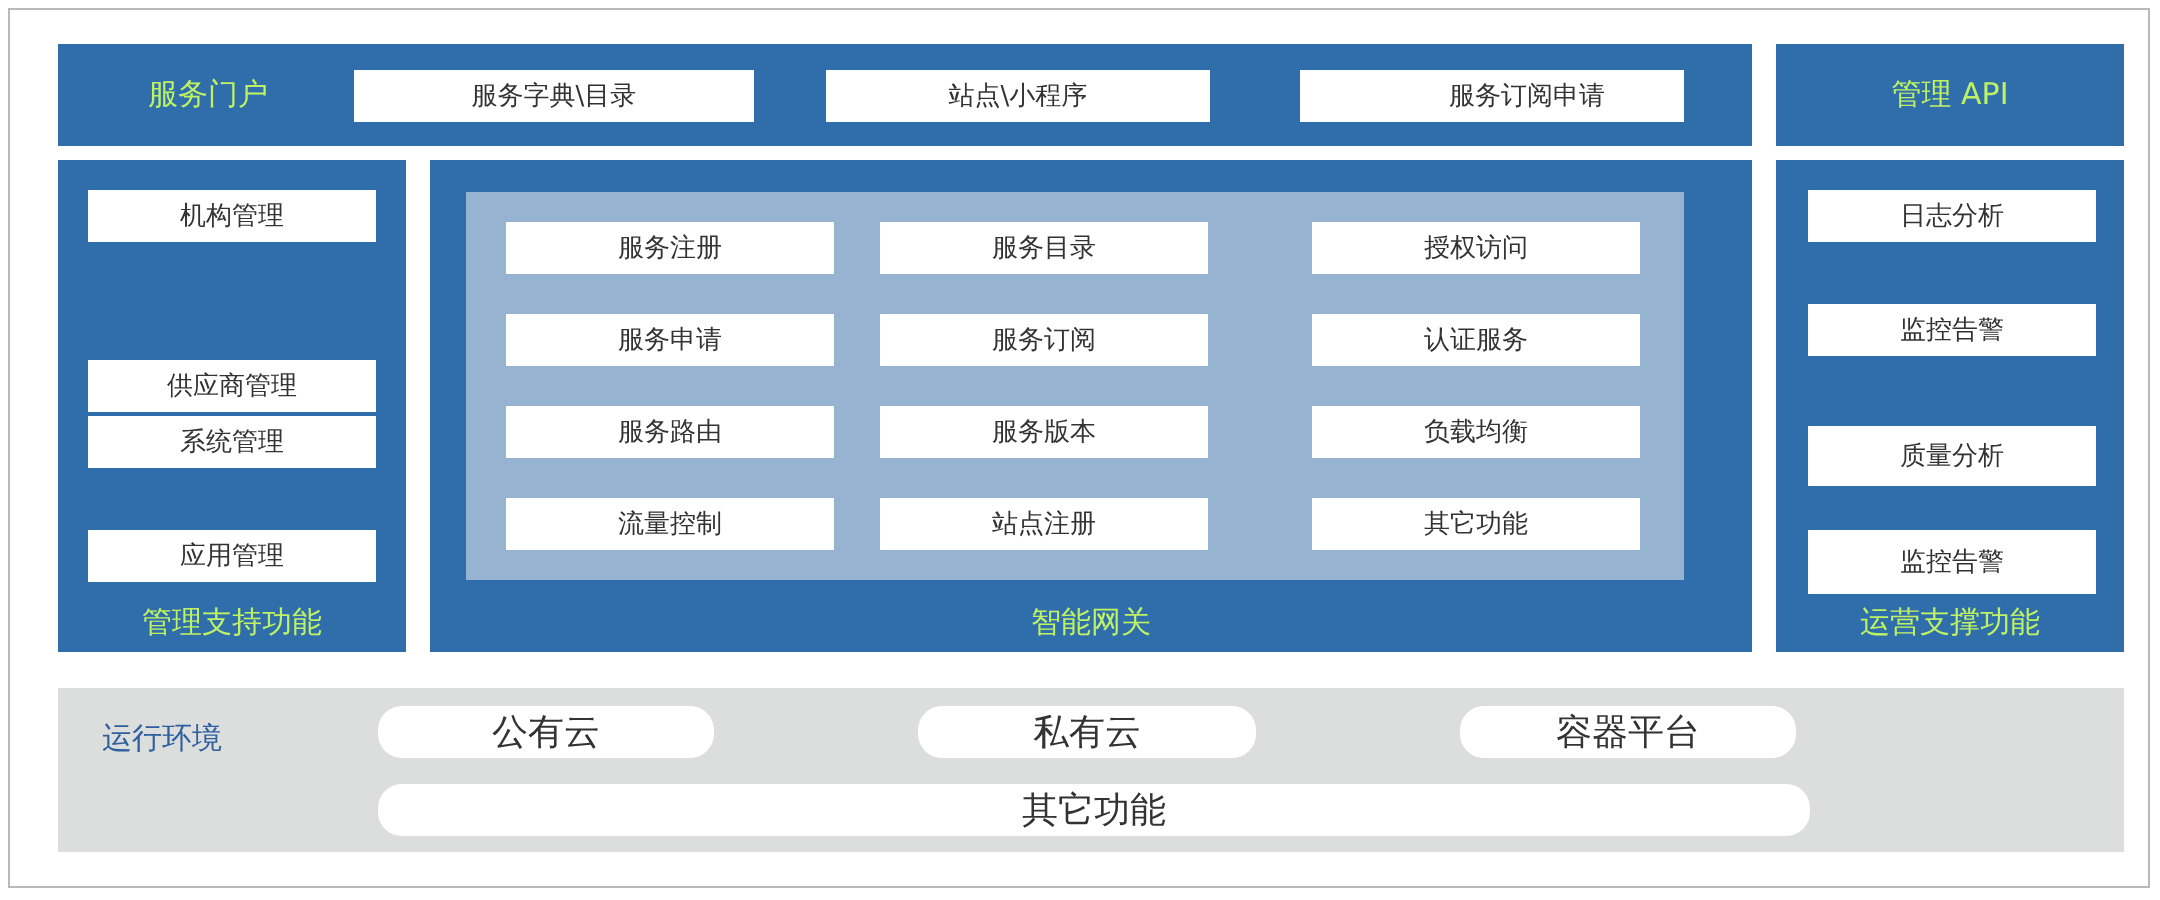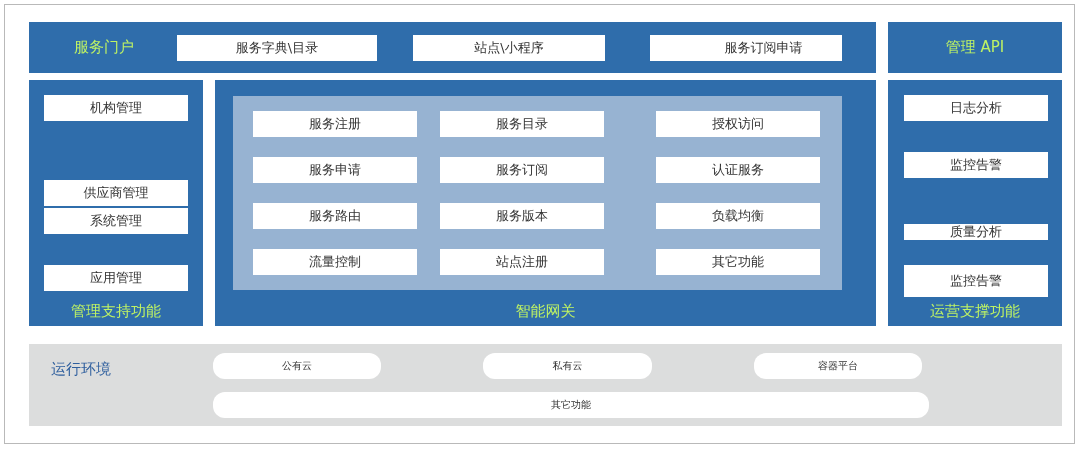--- a/index.html
+++ b/index.html
@@ -6,21 +6,21 @@
   body { width:1080px; height:450px; position:relative; overflow:hidden;
          font-family:"DejaVu Sans", "Liberation Sans", sans-serif; }
   .frame { position:absolute; left:4px; top:4px; width:1071px; height:440px;
            border:1px solid #b9b9b9; box-sizing:border-box; background:#fff; }
   .abs { position:absolute; box-sizing:border-box; }
   .blue { background:#2f6dab; }
   .light { background:#97b3d2; }
   .gray { background:#dcdddd; }
   .wbox { position:absolute; background:#ffffff; color:#333333; font-size:13px;
           display:flex; align-items:center; justify-content:center; box-sizing:border-box; }
-  .rbox { border-radius:12px; font-size:10px; color:#333;margin-left:24px; }
+  .rbox { border-radius:12px; font-size:18px; color:#333; }
   .label { position:absolute; color:#bef264; font-size:15px; display:flex;
            align-items:center; justify-content:center; }
   .envlabel { position:absolute; color:#2f5f9e; font-size:15px; }
 </style>
 </head>
 <body>
 
 <div class="frame"></div>
 
 <div class="abs blue" style="left:29px; top:22px; width:847px; height:51px;">
@@ -59,21 +59,21 @@
     <div class="wbox" style="left:20px; top:153px; width:164px; height:26px;">流量控制</div>
     <div class="wbox" style="left:207px; top:153px; width:164px; height:26px;">站点注册</div>
     <div class="wbox" style="left:423px; top:153px; width:164px; height:26px;">其它功能</div>
   </div>
   <div class="label" style="left:0; top:218px; width:661px; height:26px;">智能网关</div>
 </div>
 
 <div class="abs blue" style="left:888px; top:80px; width:174px; height:246px;">
   <div class="wbox" style="left:16px; top:15px; width:144px; height:26px;">日志分析</div>
   <div class="wbox" style="left:16px; top:72px; width:144px; height:26px;">监控告警</div>
-  <div class="wbox" style="left:16px; top:144px; width:144px; height:16px;">质量分析</div>
+  <div class="wbox" style="left:16px; top:133px; width:144px; height:30px;">质量分析</div>
   <div class="wbox" style="left:16px; top:185px; width:144px; height:32px;">监控告警</div>
   <div class="label" style="left:0; top:218px; width:174px; height:26px;">运营支撑功能</div>
 </div>
 
 <div class="abs gray" style="left:29px; top:344px; width:1033px; height:82px;">
   <div class="envlabel" style="left:22px; top:16px;">运行环境</div>
   <div class="wbox rbox" style="left:160px; top:9px; width:168px; height:26px;">公有云</div>
   <div class="wbox rbox" style="left:430px; top:9px; width:169px; height:26px;">私有云</div>
   <div class="wbox rbox" style="left:701px; top:9px; width:168px; height:26px;">容器平台</div>
   <div class="wbox rbox" style="left:160px; top:48px; width:716px; height:26px;">其它功能</div>

